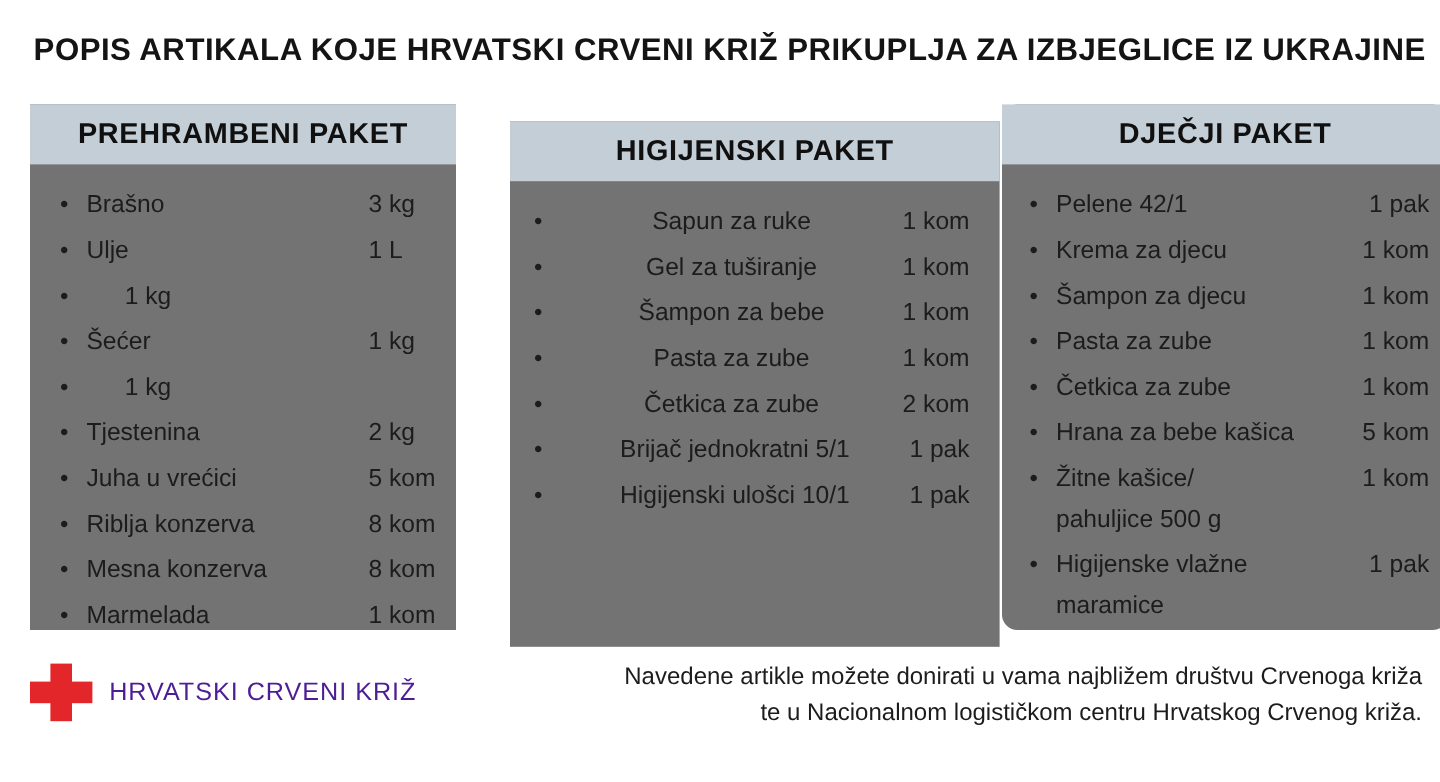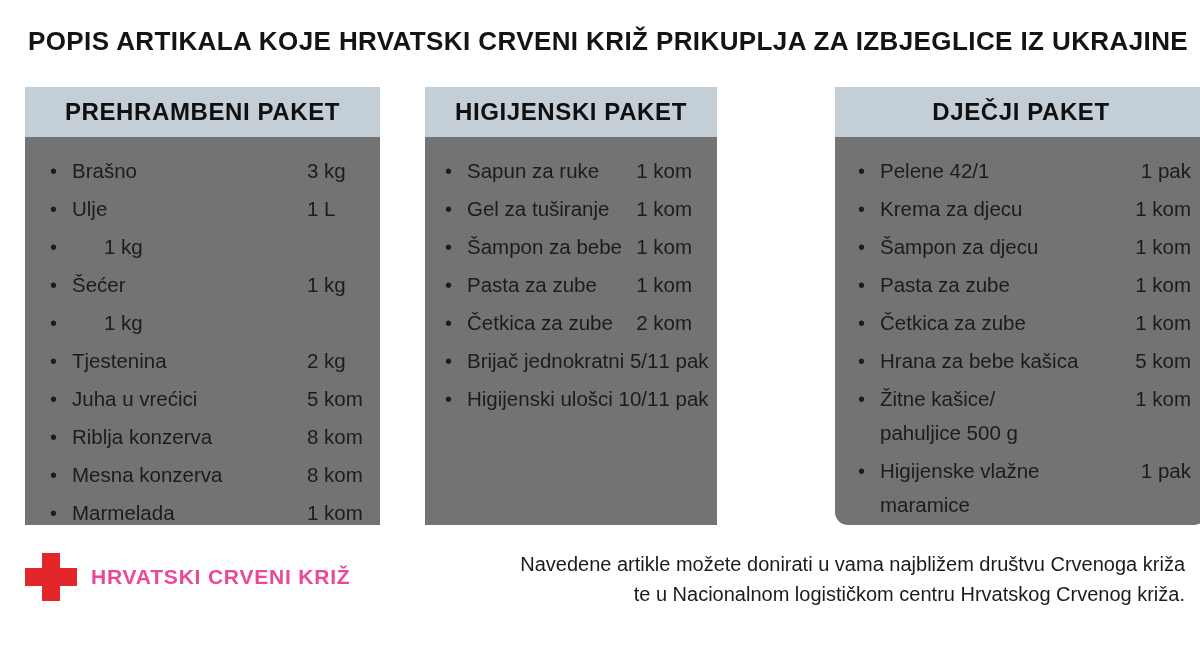--- a/index.html
+++ b/index.html
@@ -32,21 +32,21 @@
   }
 
   
   .panel {
     position: absolute;
     top: 87px;
     background: #737373;
     box-sizing: border-box;
   }
   .panel-1 { left: 25px;  width: 355px; height: 438px; }
-  .panel-2 { left: 425px; width: 292px; height: 438px; }
+  .panel-2 { left: 425px; width: 408px; height: 438px; margin-top: 14px; }
   .panel-3 { left: 835px; width: 372px; height: 438px; border-radius: 13px; }
 
   .panel-header {
     height: 50px;
     background: #c4ced7;
     display: flex;
     align-items: center;
     justify-content: center;
     box-sizing: border-box;
   }
@@ -87,21 +87,21 @@
     white-space: nowrap;
   }
 
   
   .panel-1 .panel-body { padding-left: 25px; padding-right: 10px; }
   .panel-1 .item-name  { width: 203px; flex: 0 0 203px; }
   .panel-1 .item-qty   { text-align: left; margin-left: 32px; }
 
   
   .panel-2 .panel-body { padding-left: 20px; padding-right: 25px; }
-  .panel-2 .item-name  { flex: 1 1 auto; }
+  .panel-2 .item-name  { flex: 1 1 auto; text-align: center; }
   .panel-2 .item-qty   { text-align: right; }
 
   
   .panel-3 .panel-body { padding-left: 23px; padding-right: 16px; }
   .panel-3 .item-name  { flex: 1 1 auto; }
   .panel-3 .item-qty   { text-align: right; }
 
   
   .item-row.wrapped { margin-top: -4px; }
   .item-row.wrapped .bullet { visibility: hidden; }
@@ -134,23 +134,23 @@
   }
   .cross::after {
     left: 0;
     top: 15px;
     width: 52px;
     height: 18px;
   }
   .logo-text {
     margin-left: 14px;
     font-size: 21px;
-    font-weight: bold;
+    font-weight: normal;
     letter-spacing: 0.8px;
-    color: #ec4899;
+    color: #4c1d95;
     white-space: nowrap;
   }
 
   .footer-note {
     position: absolute;
     left: 385px;
     top: 549px;
     width: 800px;
     text-align: right;
     font-size: 20px;

